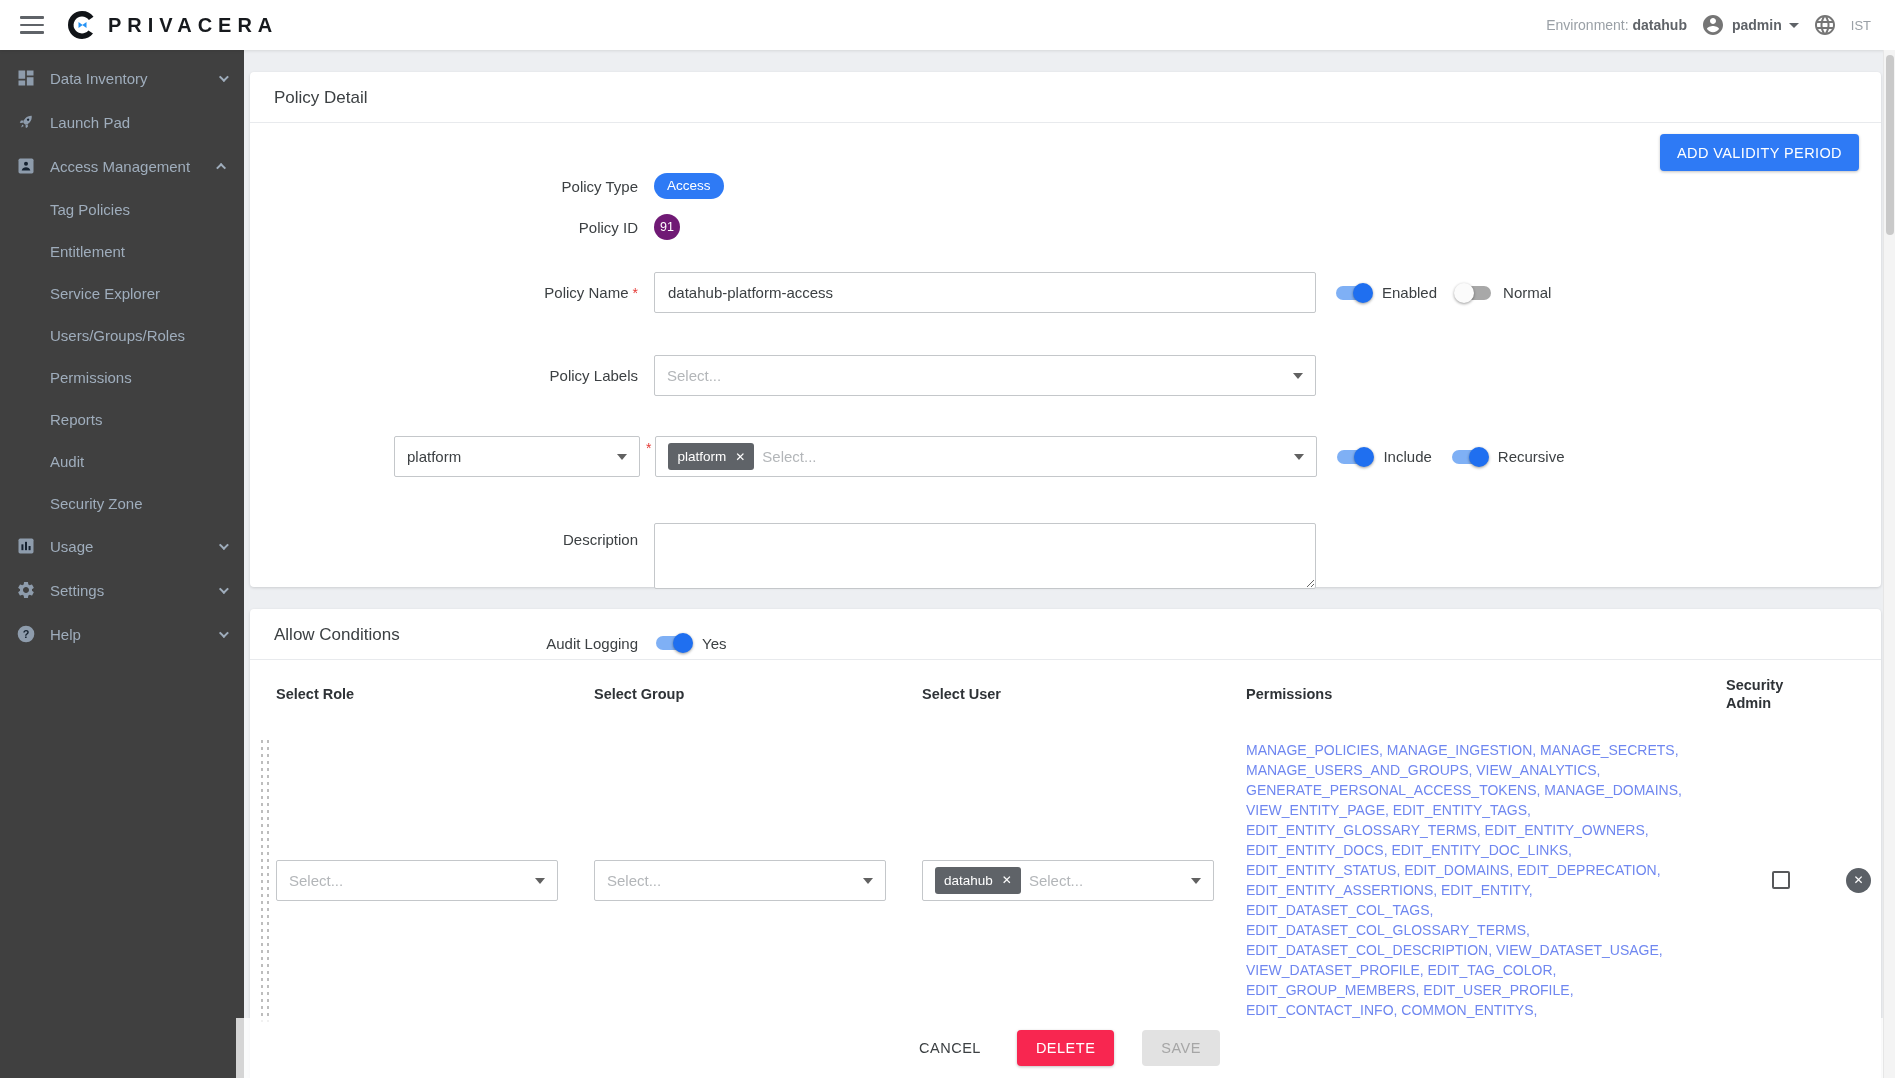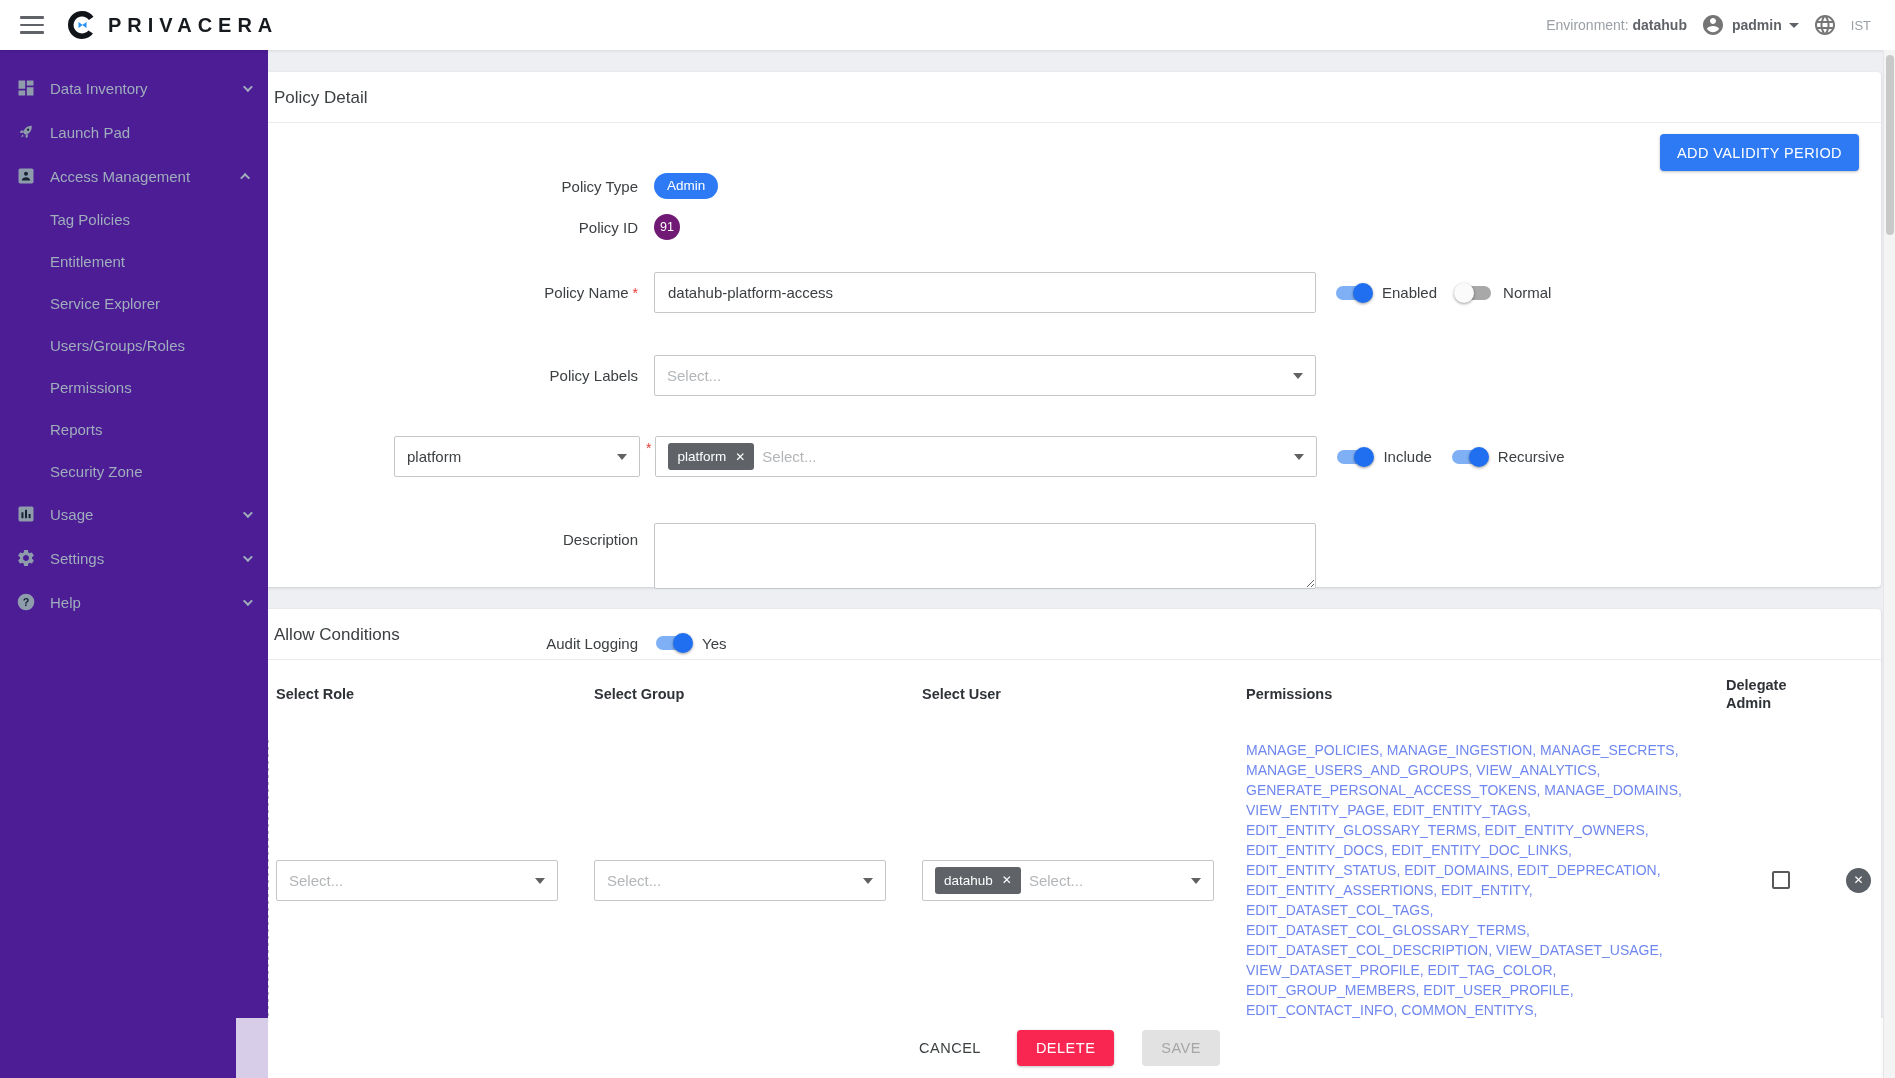--- a/index.html
+++ b/index.html
@@ -19,22 +19,22 @@
   .env { font-size:14px; color:#9aa0a6; }
   .env b { color:#5f6368; font-weight:bold; }
   .user-chip { display:flex; align-items:center; gap:7px; cursor:pointer; }
   .user-name { font-size:14px; font-weight:bold; color:#5f6368; }
   .caret-down { width:0; height:0; border-left:5px solid transparent; border-right:5px solid transparent;
     border-top:5px solid #5f6368; display:inline-block; }
   .tz { font-size:13px; color:#9aa0a6; }
   .icon24 { width:24px; height:24px; fill:#757575; }
 
   
-  .sidebar { position:fixed; top:50px; left:0; bottom:0; width:268px; background:#4c1d95;
-    z-index:30; padding-top:16px; }
+  .sidebar { position:fixed; top:50px; left:0; bottom:0; width:244px; background:#404040;
+    z-index:30; padding-top:6px; }
   .side-item { height:44px; display:flex; align-items:center; padding:0 18px 0 16px;
     color:#9fadbc; font-size:15px; cursor:pointer; }
   .side-item .ico { width:20px; height:20px; flex:0 0 20px; display:flex; align-items:center; }
   .side-item .ico svg { width:20px; height:20px; fill:#8e9cac; }
   .side-item .lbl { margin-left:14px; flex:1; white-space:nowrap; }
   .side-sub { height:42px; display:flex; align-items:center; padding-left:50px;
     color:#9fadbc; font-size:15px; cursor:pointer; white-space:nowrap; }
   .chev { width:7px; height:7px; border-style:solid; border-color:#9fadbc;
     border-width:0 2px 2px 0; display:inline-block; }
   .chev.down { transform:rotate(45deg) translateY(-2px); }
@@ -195,20 +195,21 @@
       </span>
       <span class="lbl">Access Management</span>
       <span class="chev up"></span>
     </div>
     <div class="side-sub">Tag Policies</div>
     <div class="side-sub">Entitlement</div>
     <div class="side-sub">Service Explorer</div>
     <div class="side-sub">Users/Groups/Roles</div>
     <div class="side-sub">Permissions</div>
     <div class="side-sub">Reports</div>
+    <div class="side-sub">Audit</div>
     <div class="side-sub">Security Zone</div>
     <div class="side-item">
       <span class="ico">
         <svg viewBox="0 0 24 24">
           <path d="M5 3h14a2 2 0 0 1 2 2v14a2 2 0 0 1-2 2H5a2 2 0 0 1-2-2V5a2 2 0 0 1 2-2z"></path>
           <rect x="6.5" y="10" width="2.4" height="7" fill="#152230"></rect>
           <rect x="10.8" y="7" width="2.4" height="10" fill="#152230"></rect>
           <rect x="15.1" y="12" width="2.4" height="5" fill="#152230"></rect>
         </svg>
       </span>
@@ -238,21 +239,21 @@
 
 <main class="content">
 
   <section class="card card1">
     <div class="card-title">Policy Detail</div>
     <button class="btn-primary">ADD VALIDITY PERIOD</button>
 
     <div class="form">
       <div class="frow" style="margin-bottom:15px;">
         <div class="flabel">Policy Type</div>
-        <span class="pill">Admin</span>
+        <span class="pill">Access</span>
       </div>
 
       <div class="frow" style="margin-bottom:32px;">
         <div class="flabel">Policy ID</div>
         <span class="idcircle">91</span>
       </div>
 
       <div class="frow" style="margin-bottom:42px;">
         <div class="flabel req">Policy Name</div>
         <input class="tinput" type="text" value="datahub-platform-access" style="">
@@ -323,21 +324,21 @@
 
   <section class="card card2">
     <div class="card-title">Allow Conditions</div>
 
     <div class="ac-grid ac-head">
       <div></div>
       <div class="hcell">Select Role</div>
       <div class="hcell">Select Group</div>
       <div class="hcell">Select User</div>
       <div class="hcell">Permissions</div>
-      <div class="hcell" style="max-width:82px;">Delegate Admin</div>
+      <div class="hcell" style="max-width:82px;">Security Admin</div>
       <div></div>
     </div>
 
     <div class="ac-grid ac-row">
       <div class="drag-handle"></div>
       <div>
         <div class="select sel-small">
           <span class="ph">Select...</span>
           <span class="tri"></span>
         </div>

